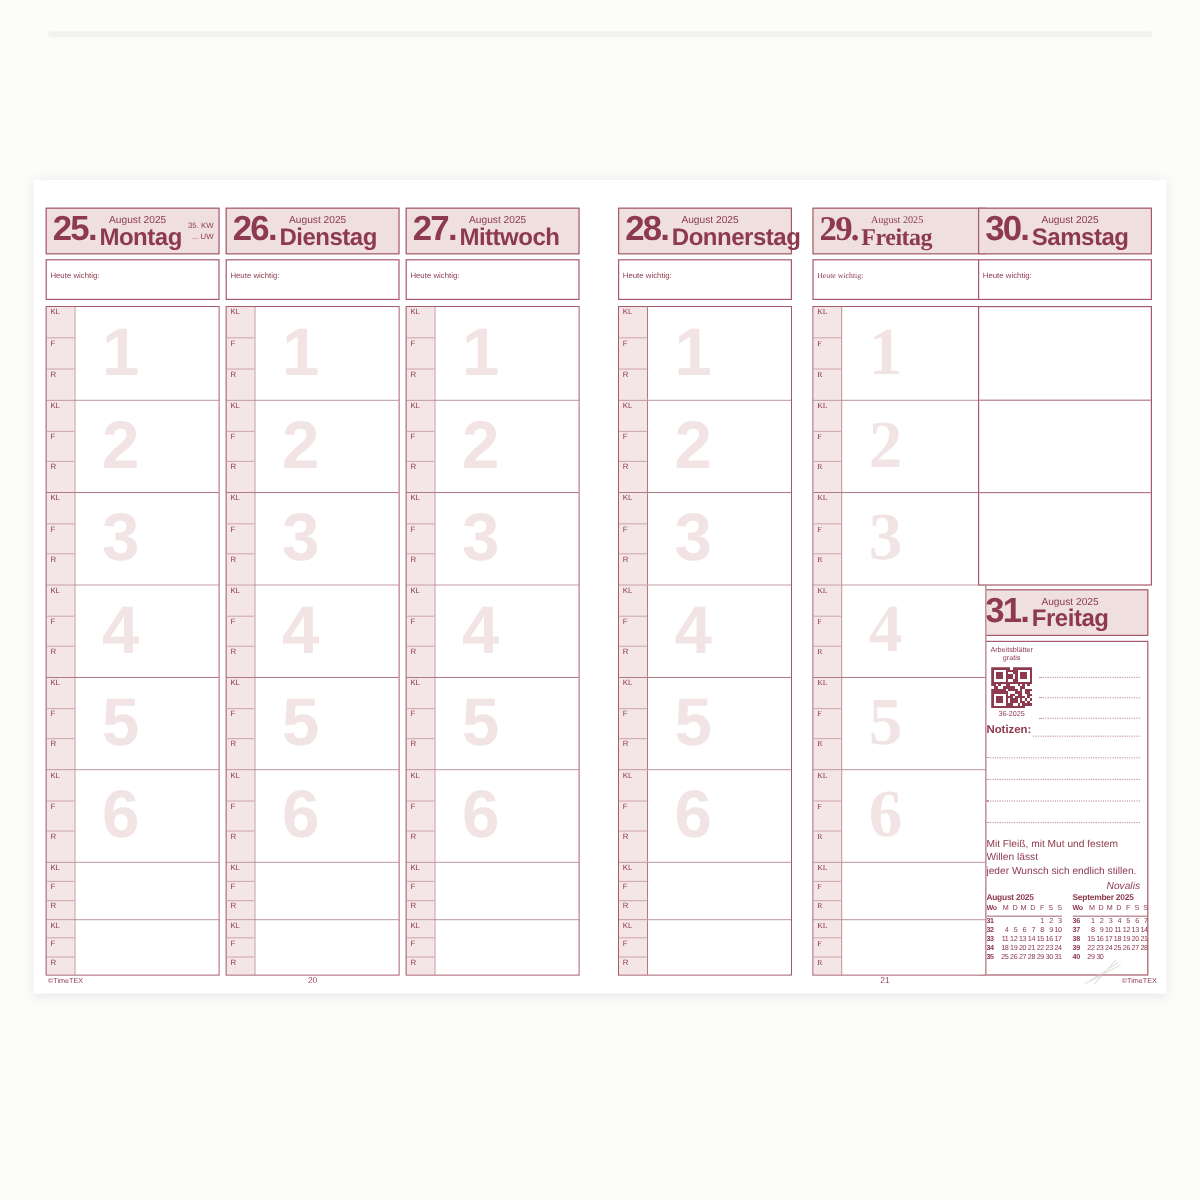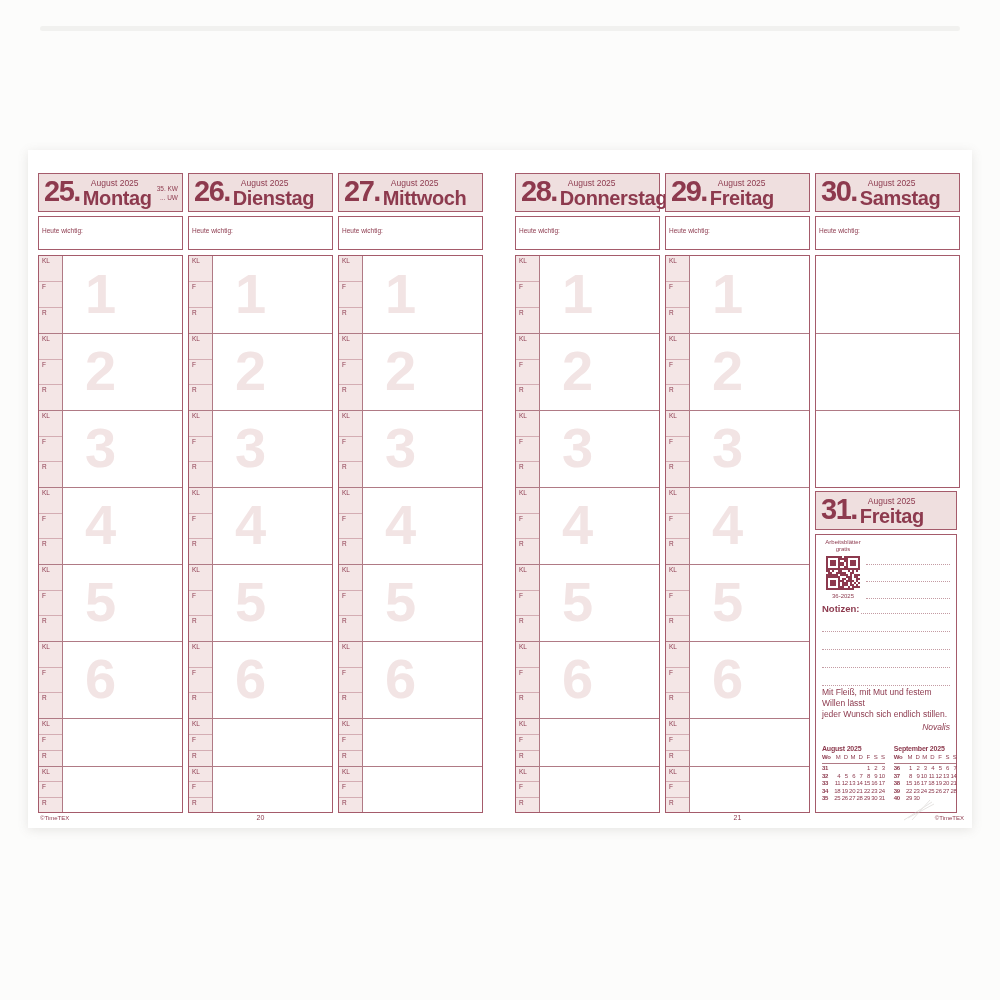--- a/index.html
+++ b/index.html
@@ -48,21 +48,21 @@
   .ws-left{width:42px;display:flex;flex-direction:column;align-items:center;}
   .ws-label{font-size:6px;line-height:7px;text-align:center;}
   .qr-svg{margin-top:3px;display:block;}
   .qr-caption{font-size:6px;margin-top:3px;text-align:center;}
   .ws-lines{flex:1;padding-top:9px;margin-left:2px;}
   .dot-line{height:17px;border-bottom:1px dotted var(--dotted);}
   .notes-row{display:flex;align-items:flex-end;margin-top:5px;}
   .notes-label{font-size:9.5px;font-weight:bold;line-height:10px;}
   .notes-line{flex:1;border-bottom:1px dotted var(--dotted);height:9px;margin-left:2px;}
   .notes-lines .dot-line{height:18px;}
-  .quote{margin-top:1px;font-size:8.5px;line-height:11px;}
+  .quote{margin-top:12px;font-size:8.5px;line-height:11px;}
   .quote-author{text-align:right;font-style:italic;margin-top:2px;font-size:8.5px;}
   .mini-cals{position:absolute;left:6px;right:5px;bottom:9px;display:flex;gap:9px;}
   .mini-cal{flex:1;}
   .cal-title{font-size:7px;font-weight:bold;margin-bottom:2px;letter-spacing:-0.2px;}
   .cal-row{display:flex;}
   .cal-row.cal-head{border-bottom:1px solid var(--border-mid);padding-bottom:1px;margin-bottom:1px;}
   .cal-cell{width:7.4px;text-align:right;font-size:6px;line-height:7.6px;letter-spacing:-0.3px;}
   .cal-wo{width:11px;text-align:left;font-weight:bold;}
   
   .footer-copy{position:absolute;top:665px;font-size:6px;}
@@ -696,21 +696,21 @@
             <div class="lesson-row extra2">
               <div class="slot-col">
                 <div class="slot-cell">KL</div>
                 <div class="slot-cell">F</div>
                 <div class="slot-cell">R</div>
               </div>
               <div class="row-main"></div>
             </div>
           </div>
         </section>
-        <section class="day-col" style="left: 150px;">
+        <section class="day-col" style="left: 162px; font-family: Liberation Serif, serif;">
           <header class="day-header">
             <span class="day-num">29.</span>
             <span class="day-mid">
               <span class="day-month">August 2025</span>
               <span class="day-name">Freitag</span>
             </span>
           </header>
           <div class="wichtig-box"><span class="wichtig-label">Heute wichtig:</span></div>
           <div class="rows-box">
             <div class="lesson-row">

